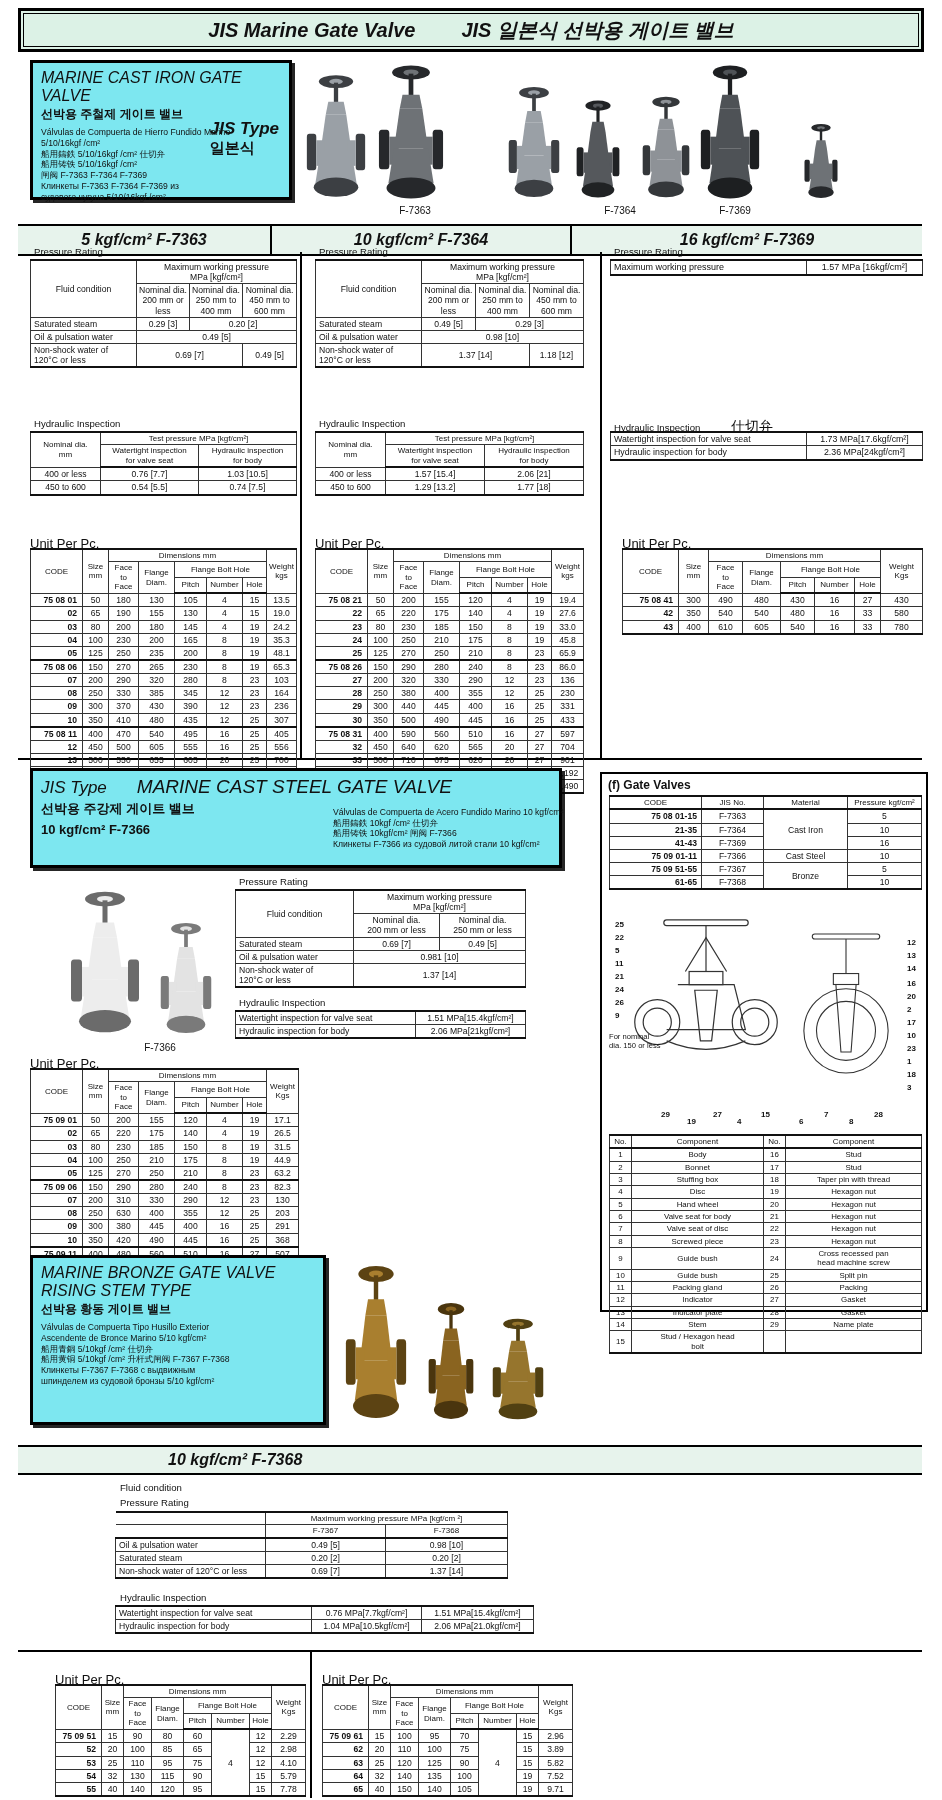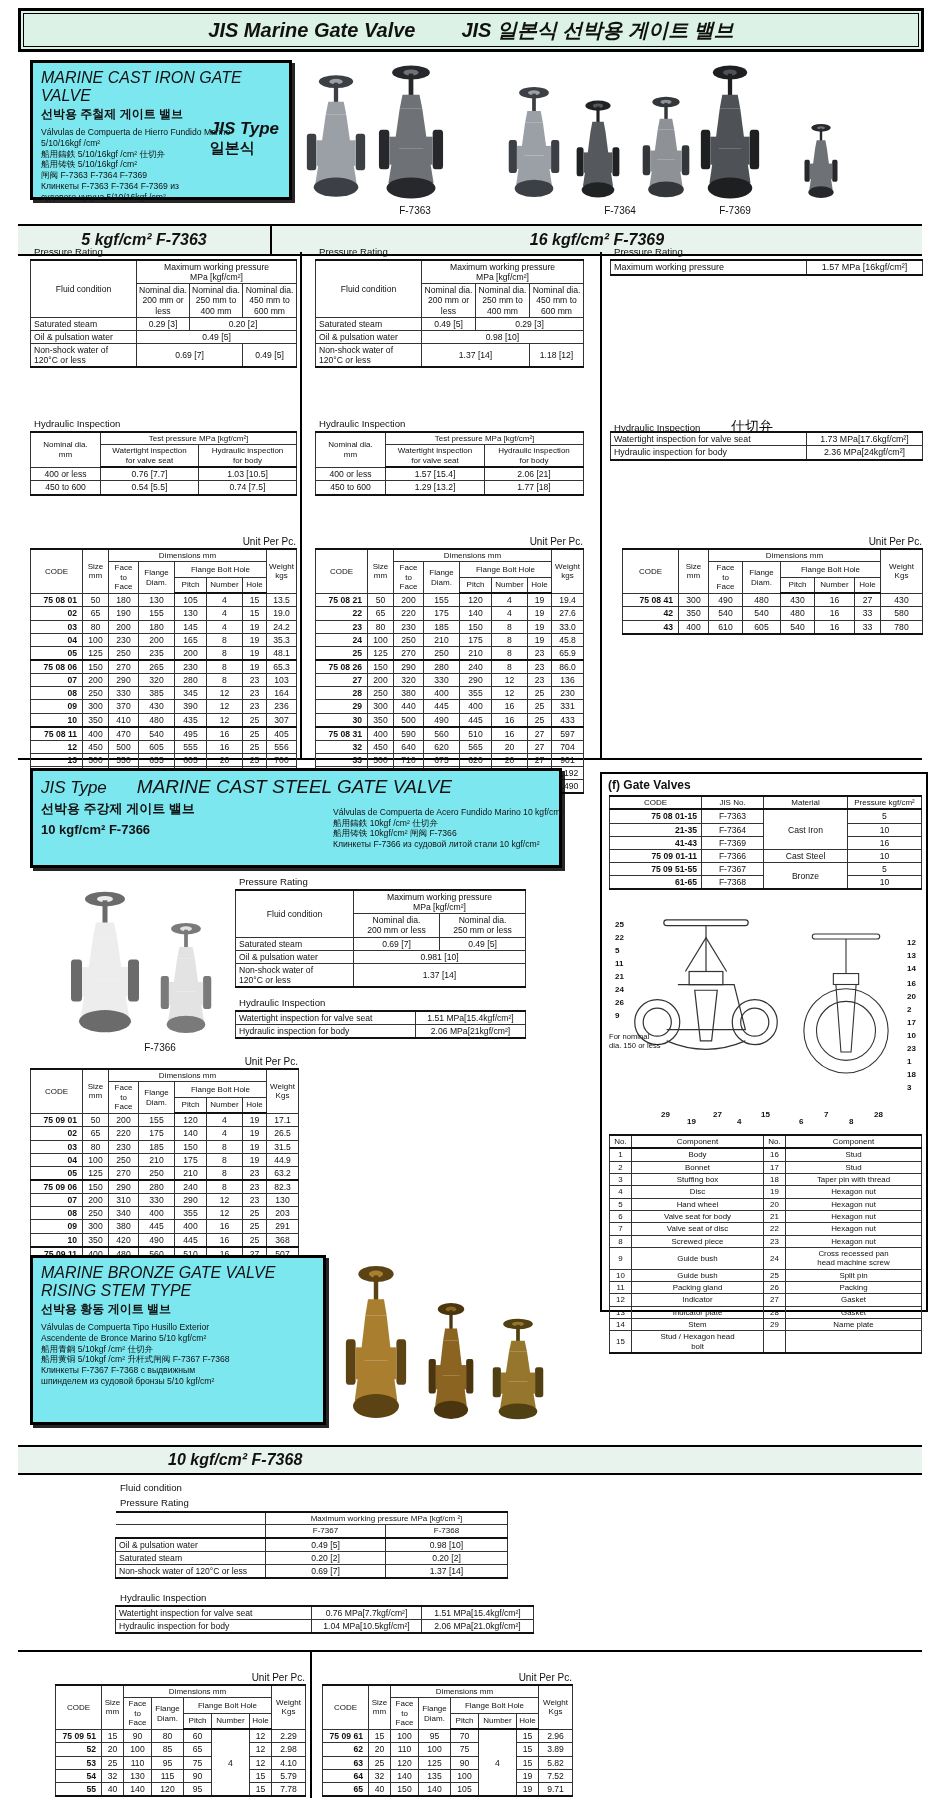--- a/index.html
+++ b/index.html
@@ -26,21 +26,21 @@
   .band>div:last-child{border-right:none;}
   
   table.t{border-collapse:collapse;table-layout:fixed;font-size:8.6px;border-top:2px solid #111;border-bottom:2px solid #111;}
   table.t td{border:1px solid #333;text-align:center;padding:1px 2px;line-height:1.18;overflow:hidden;}
   table.t thead td{font-size:8px;}
   table.t thead tr:last-child td{border-bottom:2px solid #111;}
   .dims tbody td:first-child{text-align:right;font-weight:700;padding-right:5px;}
   tr.grp td{border-top:2px solid #111;}
   .lf td:first-child, .lf1{text-align:left!important;padding-left:3px!important;}
   .lbl{font-size:9.6px;}
-  .unit{font-size:10px;text-align:right;}
+  .unit{font-size:13px;text-align:left;}
   .vline{background:#000;width:2px;}
   .hline{background:#000;height:2px;}
   .valve{position:absolute;}
   .codes tbody td:first-child{text-align:right;font-weight:700;padding-right:4px;}
   .comp td{font-size:7.9px;white-space:pre-line;text-align:left;padding:0.5px 2px;}
   .comp td:nth-child(1),.comp td:nth-child(3){text-align:center;}
   .fbox{border:2px solid #000;box-sizing:border-box;background:#fff;}
   .fbox .ftitle{font-size:12px;font-weight:700;margin:4px 0 3px 6px;}
   .callout{position:absolute;font-size:8px;font-weight:700;}
   .note{position:absolute;font-size:7.6px;line-height:1.2;}
@@ -162,20 +162,21 @@
         <rect x="48" y="64" width="10" height="24" fill="#6e7276"></rect>
         <path d="M17 74 h36 l6 30 h-48 z" fill="#6e7276"></path>
         <ellipse cx="35" cy="108" rx="26" ry="9" fill="#26282b"></ellipse>
       </svg></div>
   <div class="abs" style="left:385px;top:205px;width:60px;font-size:10px;text-align:center;">F-7363</div>
   <div class="abs" style="left:590px;top:205px;width:60px;font-size:10px;text-align:center;">F-7364</div>
   <div class="abs" style="left:705px;top:205px;width:60px;font-size:10px;text-align:center;">F-7369</div>
 
   <div class="abs band" style="left:18px;top:224px;width:904px;height:28px;">
     <div style="width:254px;">5 kgf/cm²   F-7363</div>
+    <div style="width:300px;">10 kgf/cm²   F-7364</div>
     <div style="flex:1;">16 kgf/cm²   F-7369</div>
   </div>
   <div class="abs vline" style="left:300px;top:252px;height:506px;"></div>
   <div class="abs vline" style="left:600px;top:252px;height:506px;"></div>
   <div class="abs hline" style="left:18px;top:758px;width:904px;"></div>
 
   <div class="abs lbl" style="left:34px;top:246px;">Pressure Rating</div>
   <table class="t abs" style="left:30px;top:259px;width:266px;">
     <colgroup>
         <col style="width:106px">
@@ -1002,21 +1003,21 @@
           <td>310</td>
           <td>330</td>
           <td>290</td>
           <td>12</td>
           <td>23</td>
           <td>130</td>
         </tr>
         <tr>
           <td>08</td>
           <td>250</td>
-          <td>340</td>
+          <td>630</td>
           <td>400</td>
           <td>355</td>
           <td>12</td>
           <td>25</td>
           <td>203</td>
         </tr>
         <tr>
           <td>09</td>
           <td>300</td>
           <td>380</td>

